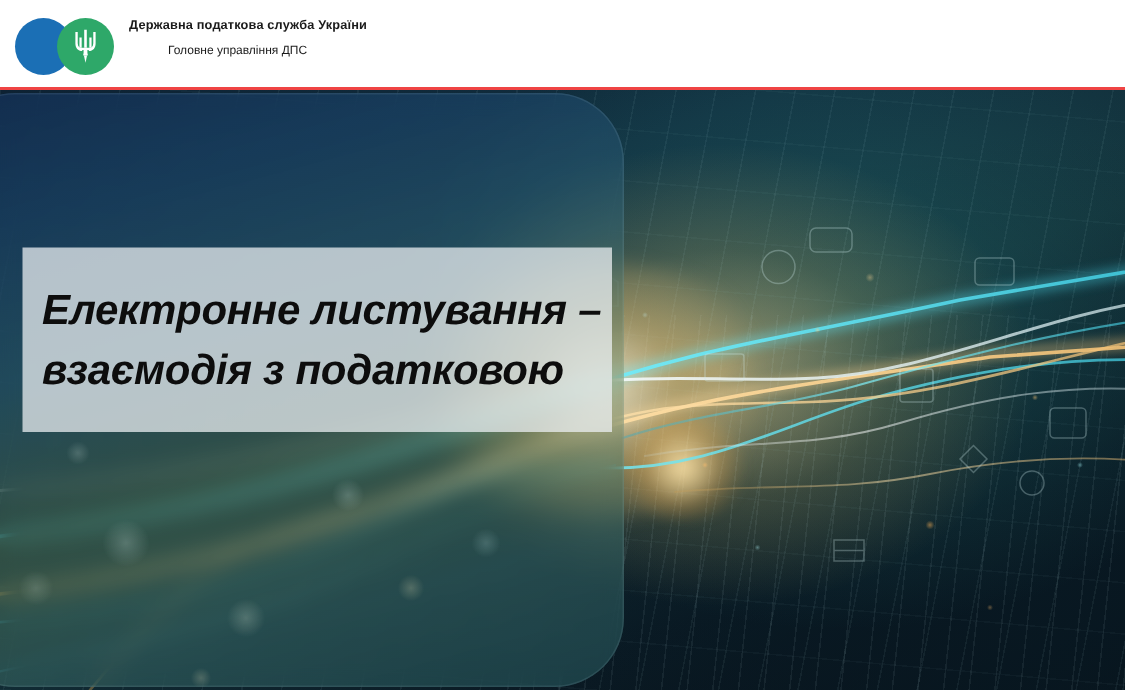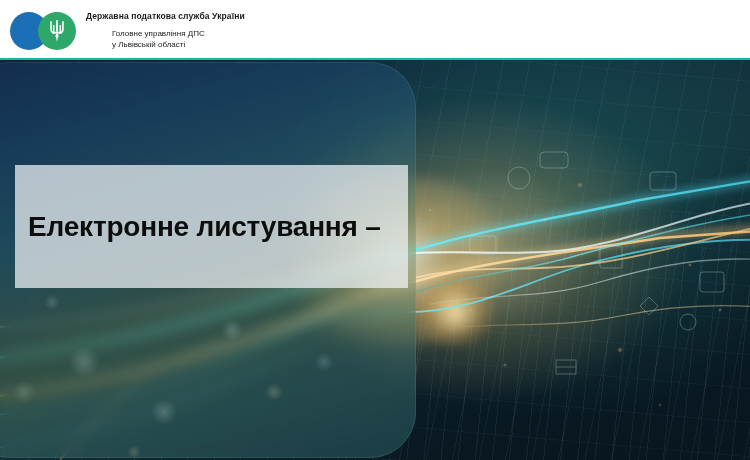--- a/index.html
+++ b/index.html
@@ -2,36 +2,36 @@
 <html><head>
 <meta charset="utf-8">
 <style>
   html,body{margin:0;padding:0;background:#fff;}
   body{font-family:"Liberation Sans",sans-serif;}
 
   .page{position:relative;width:750px;height:460px;overflow:hidden;background:#fff;}
 
   
   .header{position:absolute;left:0;top:0;width:750px;height:60px;background:#ffffff;
-          border-bottom:2px solid #14b8a6;box-sizing:border-box;}
+          border-bottom:2px solid #ef4444;box-sizing:border-box;}
   .logo-wrap{position:absolute;left:10px;top:12px;width:74px;height:38px;}
   .circle-blue{position:absolute;left:0;top:0;width:38px;height:38px;border-radius:50%;
                background:#1B6FB5;}
   .circle-green{position:absolute;left:28px;top:0;width:38px;height:38px;border-radius:50%;
                 background:#2EA869;}
   .tryzub{position:absolute;left:38px;top:7px;width:18px;height:24px;}
 
   .org-block{position:absolute;left:86px;top:10px;}
   .org-title{font-size:8.5px;color:#1a1a1a;font-weight:700;letter-spacing:.1px;
              line-height:12px;white-space:nowrap;}
   .org-sub{margin-top:7px;font-size:8px;color:#1a1a1a;line-height:10.5px;white-space:nowrap;margin-left:26px;}
 
   
   .hero{position:absolute;left:0;top:60px;width:750px;height:400px;overflow:hidden;
-        background:#0a1620;}
+        background:#0a1620;font-style:italic;}
   .hero-bg{position:absolute;inset:0;}
 
   
   .bg-base{position:absolute;inset:0;
     background:
       radial-gradient(ellipse 300px 220px at 480px 190px, rgba(255,214,140,.55) 0%, rgba(255,190,90,.18) 38%, rgba(0,0,0,0) 70%),
       radial-gradient(ellipse 420px 300px at 560px 150px, rgba(40,120,120,.45) 0%, rgba(0,0,0,0) 70%),
       radial-gradient(ellipse 500px 400px at 700px 330px, rgba(8,24,34,.9) 0%, rgba(0,0,0,0) 75%),
       linear-gradient(160deg,#0d2233 0%, #113040 28%, #13323a 52%, #0a1a24 78%, #071118 100%);
   }
@@ -122,21 +122,20 @@
         <path d="M10.3 19.0 L13.7 19.0 L13.7 22.6 L10.3 22.6 Z"></path>
         <path d="M10.0 22.4 L14.0 22.4 L14.0 24.0 L10.0 24.0 Z"></path>
         <path d="M10.6 24.0 L13.4 24.0 L12.0 30.4 Z"></path>
       </svg>
     </div>
 
     <div class="org-block">
       <div class="org-title">Державна податкова служба України</div>
       <div class="org-sub">
         <div>Головне управління ДПС</div>
-        <div>у Львівській області</div>
       </div>
     </div>
   </div>
 
   <div class="hero">
 
     <div class="hero-bg">
       <div class="bg-base"></div>
       <div class="bg-grid"></div>
       <div class="bg-grid2"></div>
@@ -197,16 +196,17 @@
       </svg>
 
       <div class="bg-dots"></div>
 
       <div class="frost"></div>
       <div class="frost-bokeh"></div>
     </div>
 
     <div class="title-box">
       <div class="title-line">Електронне листування –</div>
+      <div class="title-line">взаємодія з податковою</div>
     </div>
 
   </div>
 </div>
 
 </body></html>

